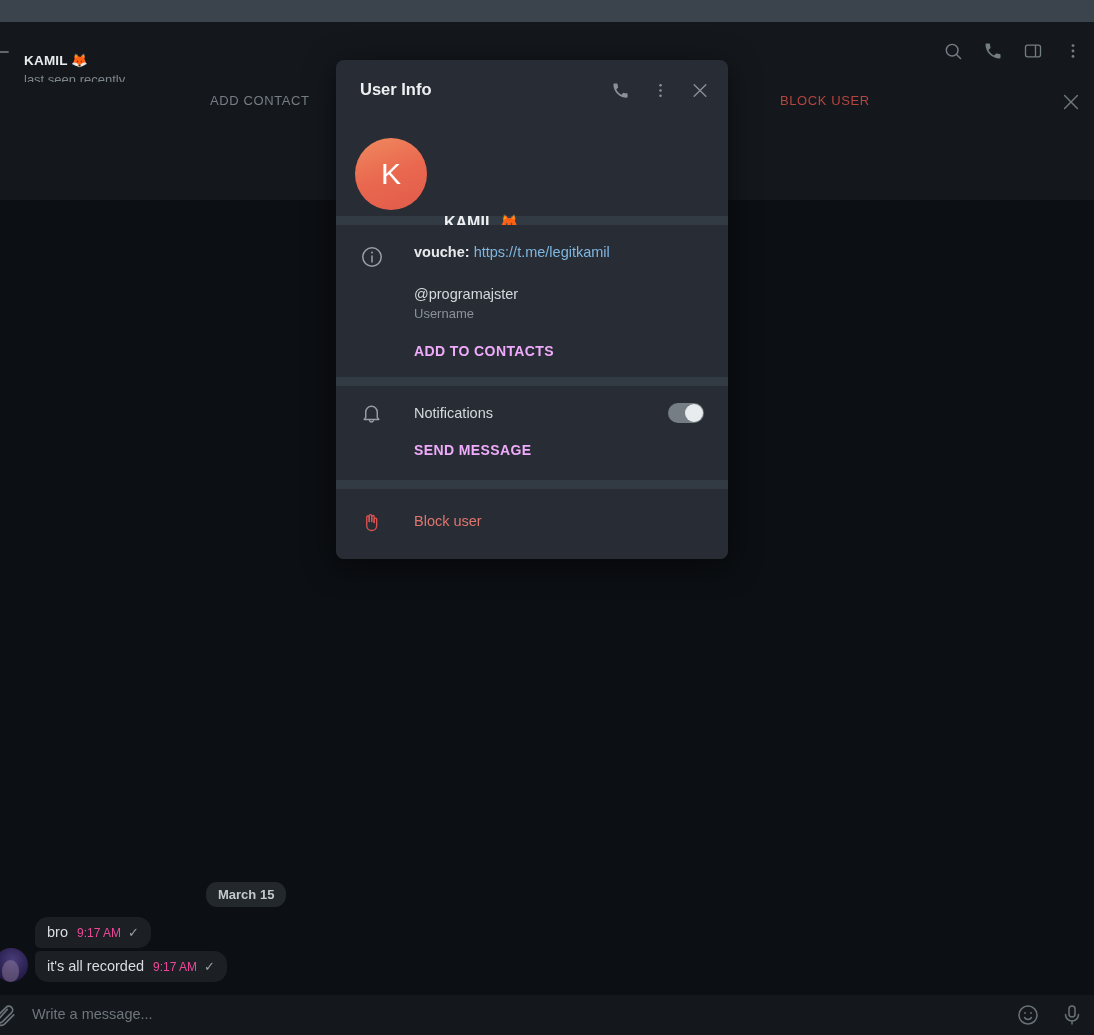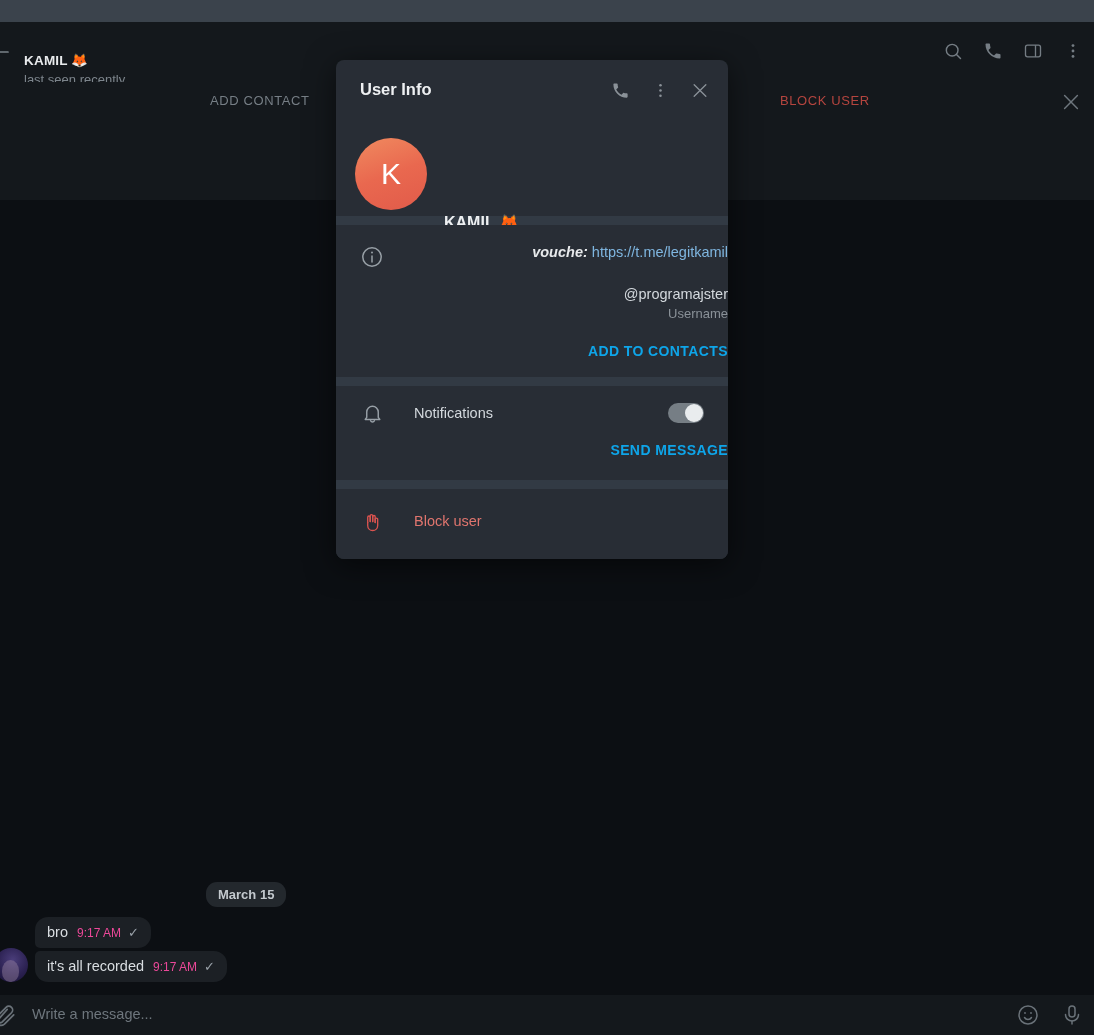--- a/index.html
+++ b/index.html
@@ -109,21 +109,20 @@
   }
   .composer-icons { position: absolute; right: 10px; top: 8px; display: flex; gap: 20px; }
   .cicon { width: 24px; height: 24px; color: #6a7279; }
 
   
   .dialog {
     position: absolute; left: 336px; top: 60px; width: 392px;
     background: #282d35; border-radius: 8px;
     box-shadow: 0 6px 30px rgba(0,0,0,0.55);
     overflow: hidden;
-    text-align: right;
   }
   .dlg-head { position: relative; height: 60px; }
   .dlg-title {
     position: absolute; left: 24px; top: 20px;
     font-size: 16.5px; font-weight: bold; color: #eef0f2;
   }
   .dlg-head-icons { position: absolute; right: 18px; top: 20px; display: flex; gap: 20px; align-items: center; }
   .dicon { width: 20px; height: 20px; color: #8a9198; display: flex; align-items: center; justify-content: center; }
 
   .dlg-profile { position: relative; height: 96px; }
@@ -143,25 +142,25 @@
 
   .sep { height: 9px; background: #323a44; }
 
   .dlg-section { position: relative; background: #282d35; padding: 18px 0 0 0; }
   .sec-icon {
     position: absolute; left: 24px; top: 20px;
     width: 24px; height: 24px; color: #98a0a7;
   }
   .field { margin-left: 78px; margin-bottom: 22px; }
   .field-value { font-size: 14.5px; color: #d4d9de; line-height: 1.35; }
-  .field-value .bold { font-weight: bold; color: #e8eaec; font-style: italic; }
+  .field-value .bold { font-weight: bold; color: #e8eaec; }
   .field-value .link { color: #7fb6e0; }
   .field-label { font-size: 13px; color: #8a9198; margin-top: 2px; }
   .action-link {
-    margin-left: 78px; font-size: 14px; font-weight: bold; color: #0ea5e9;
+    margin-left: 78px; font-size: 14px; font-weight: bold; color: #f0abfc;
     letter-spacing: .4px; padding-bottom: 18px;
   }
 
   .notif-row { position: relative; height: 56px; text-decoration: underline; }
   .notif-label { position: absolute; left: 78px; top: 19px; font-size: 14.5px; color: #d4d9de; }
   .toggle {
     position: absolute; right: 24px; top: 17px;
     width: 36px; height: 20px; border-radius: 10px; background: #767e85;
   }
   .toggle .knob {

